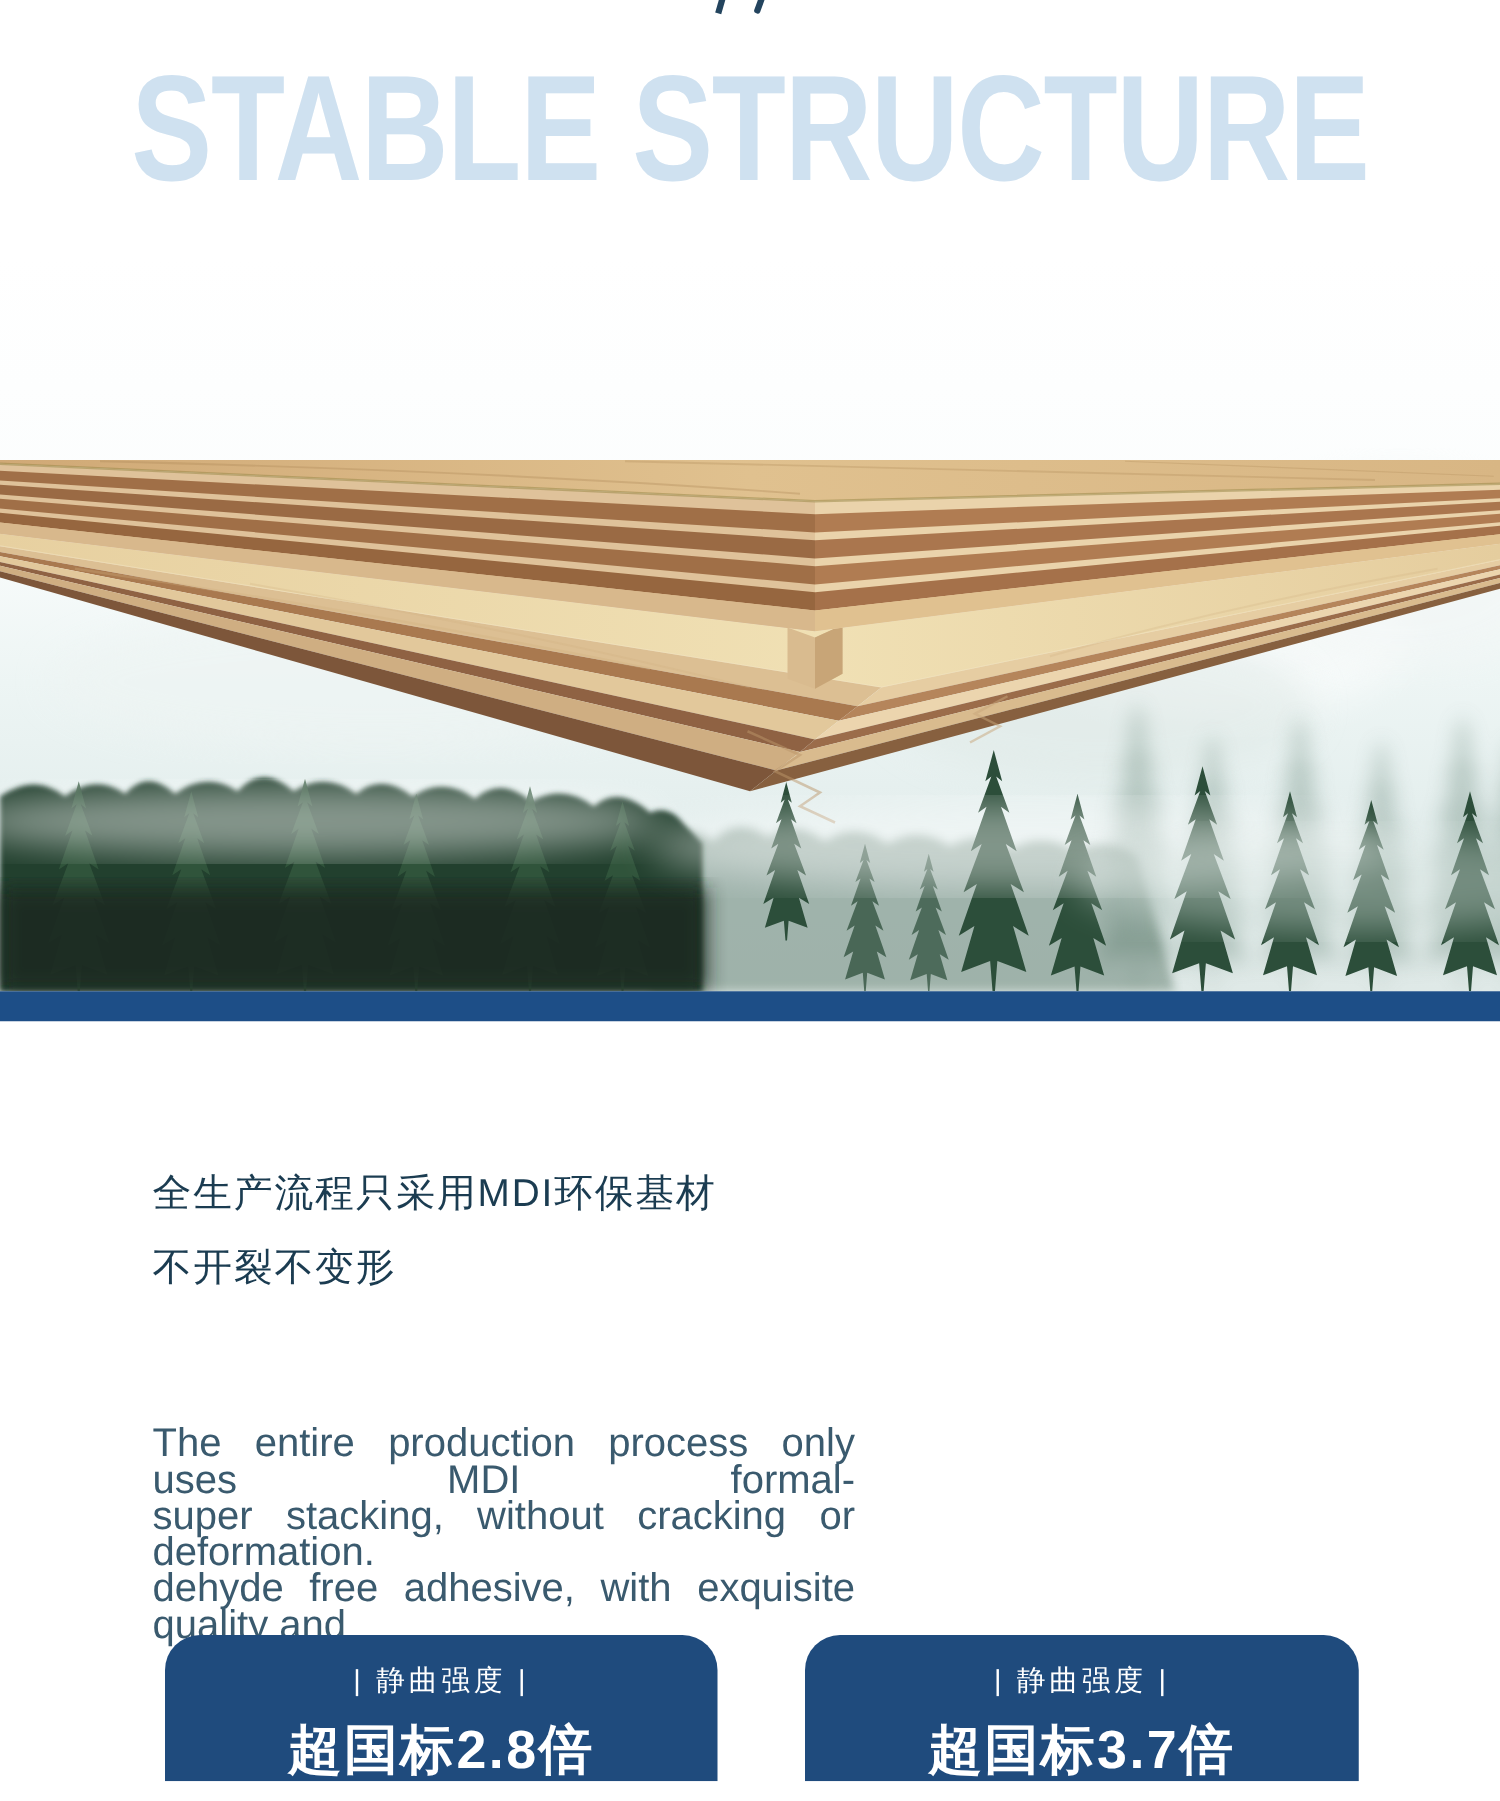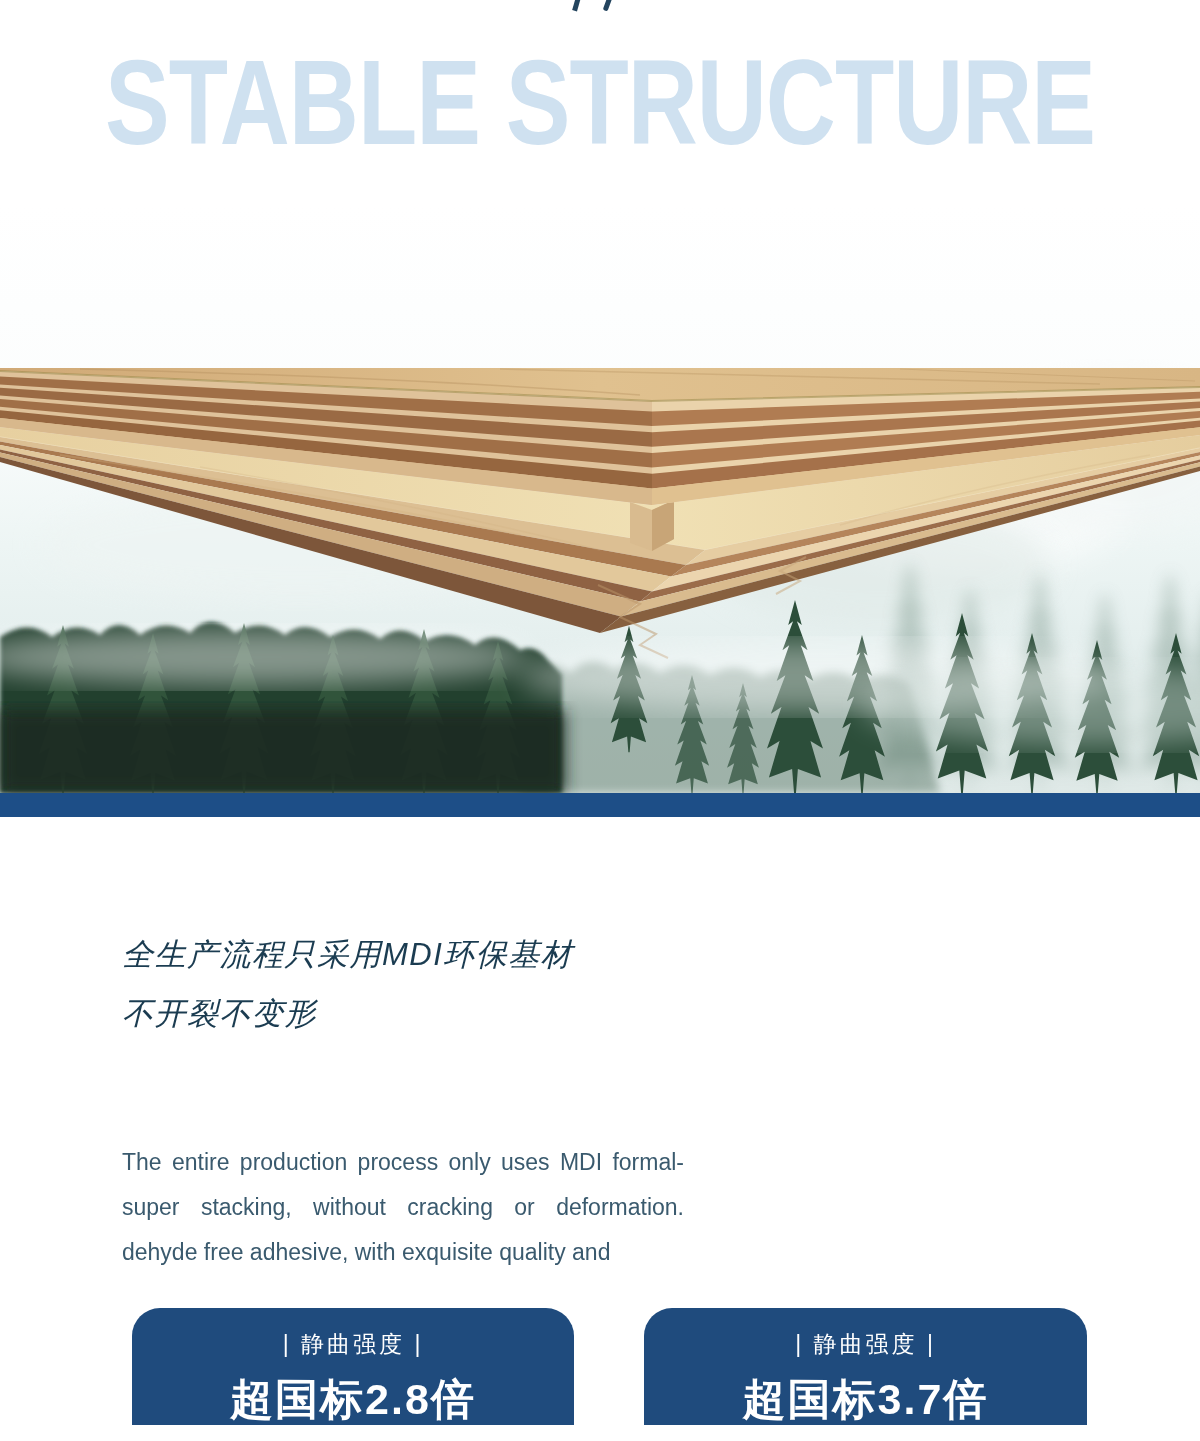--- a/index.html
+++ b/index.html
@@ -35,25 +35,25 @@
   .banner-text{
     color:var(--banner_text,#fff);font-size:46px;font-weight:700;
     letter-spacing:20px;padding-left:20px;white-space:nowrap;
   }
 
   .hero{position:absolute;left:0;top:205px;width:1200px;height:588px;}
   .hero svg{display:block;}
 
   .blue-bar{position:absolute;left:0;top:793px;width:1200px;height:24px;background:var(--divider,#1d4e87);}
 
-  .copy-zh{position:absolute;left:122px;top:925px;color:var(--heading_text,#1b3c51);font-style:italic;}
+  .copy-zh{position:absolute;left:122px;top:925px;color:var(--heading_text,#1b3c51);}
   .copy-zh .zh-line{font-size:31px;font-weight:400;letter-spacing:1.5px;line-height:59px;}
 
   .copy-en{position:absolute;left:122px;top:1140px;width:562px;color:var(--paragraph_text,#3a5a6e);}
-  .copy-en .en-line{font-size:23px;line-height:45px;text-align:justify;text-align-last:justify;}
+  .copy-en .en-line{font-size:32px;line-height:29px;text-align:justify;text-align-last:justify;}
   .copy-en .en-line:last-child{text-align-last:left;}
 
   .card{
     position:absolute;top:1308px;height:170px;background:var(--card_bg,#1f4b7d);
     border-radius:28px 28px 0 0;color:var(--card_text,#fff);text-align:center;
   }
   .card.left{left:132px;width:442px;}
   .card.right{left:644px;width:443px;}
   .card .card-label{margin-top:21px;font-size:23px;font-weight:400;letter-spacing:3px;}
   .card .card-headline{margin-top:11px;font-size:43px;font-weight:700;letter-spacing:2px;}

